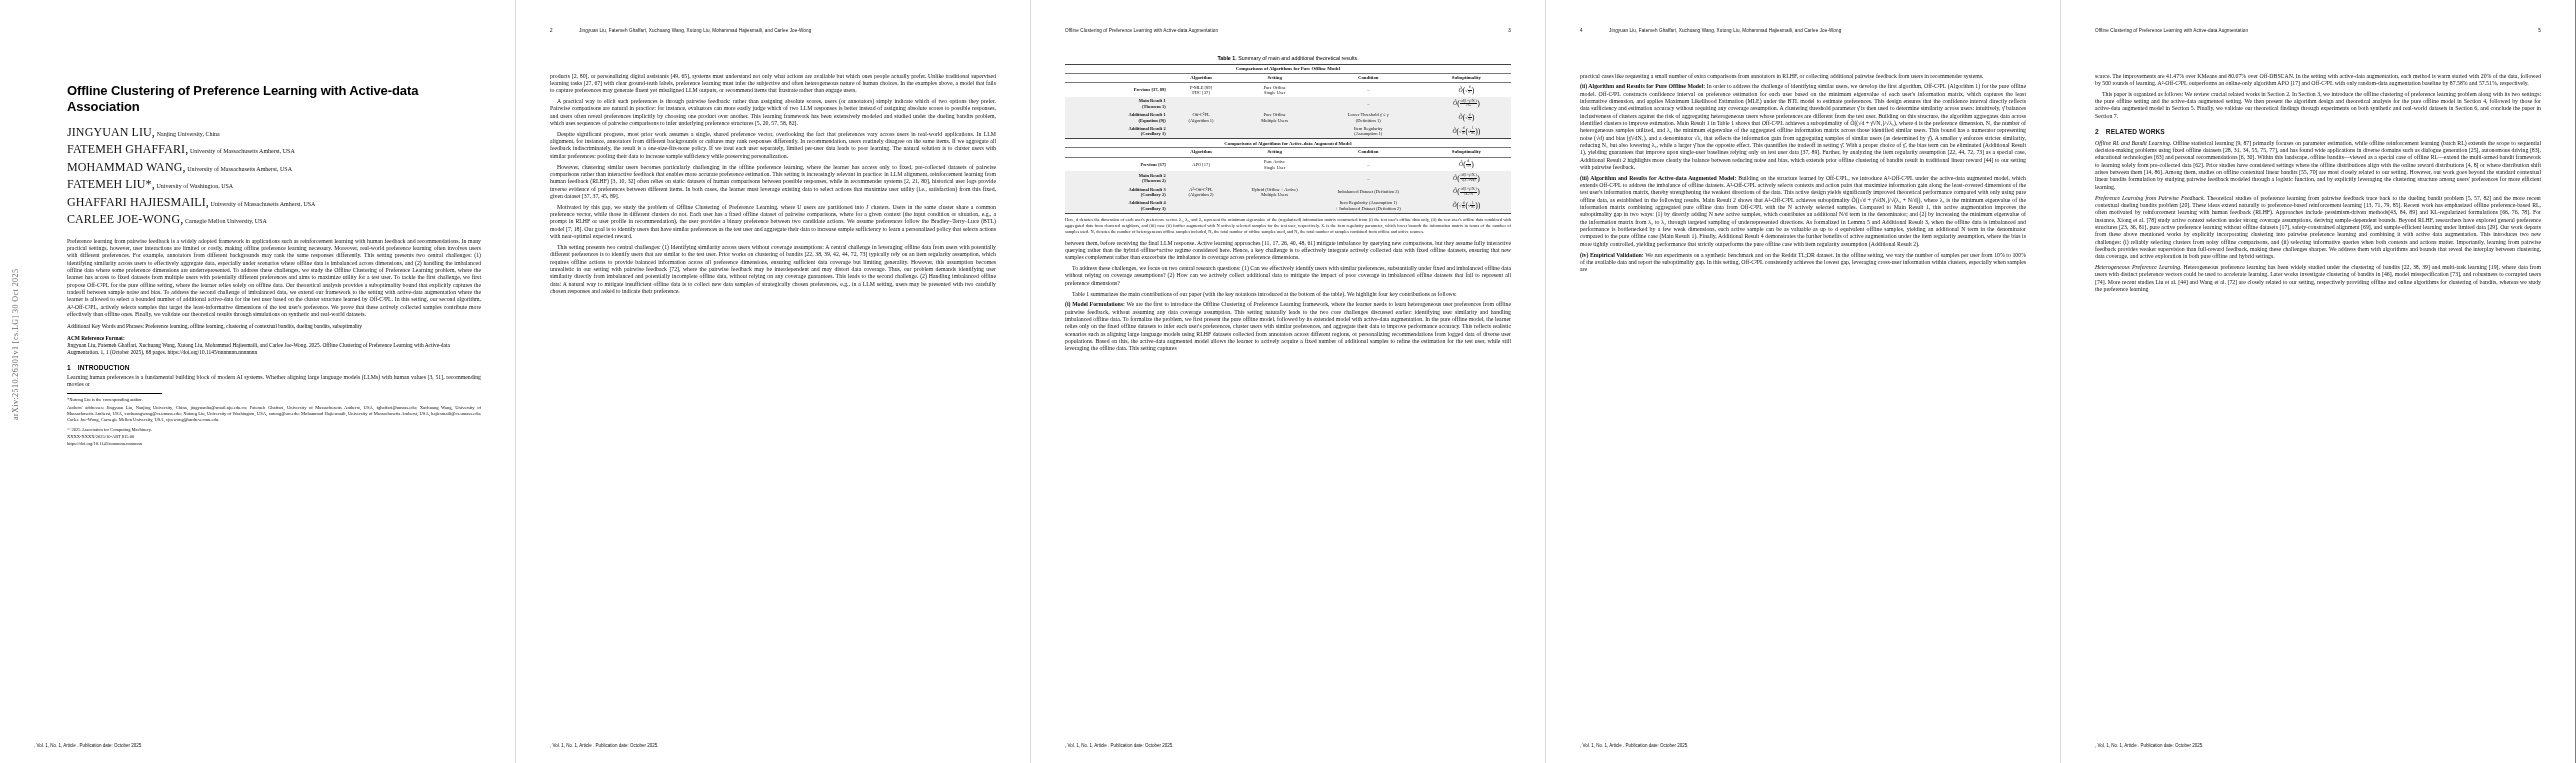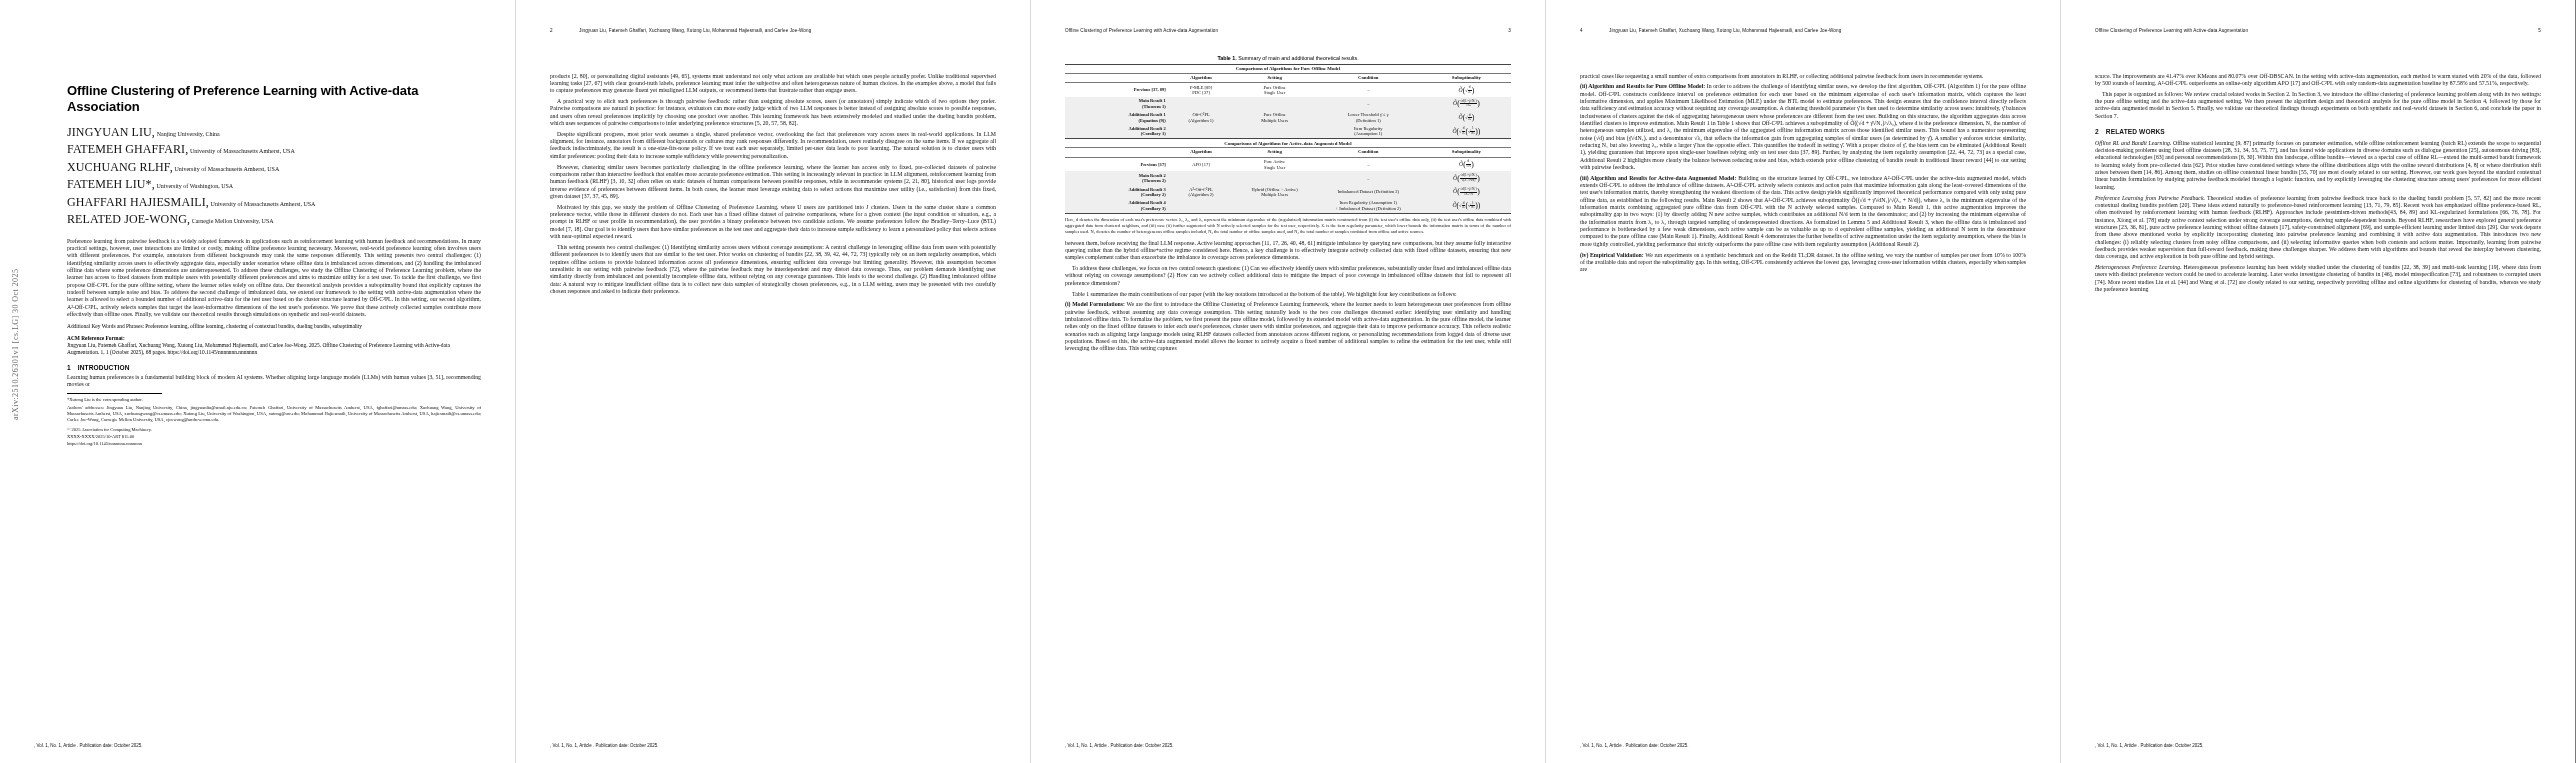--- a/index.html
+++ b/index.html
@@ -88,24 +88,24 @@
 
     <div style="margin-left:33px;">
       <h1 class="title">
         <span>Offline Clustering of Preference Learning with Active-data</span><br>
         <span>Association</span>
       </h1>
 
       <div class="authors">
         <div><span class="nm">JINGYUAN LIU,</span> <span class="af">Nanjing University, China</span></div>
         <div><span class="nm">FATEMEH GHAFFARI,</span> <span class="af">University of Massachusetts Amherst, USA</span></div>
-        <div><span class="nm">XUCHUANG RLHF,</span> <span class="af">University of Massachusetts Amherst, USA</span></div>
+        <div><span class="nm">MOHAMMAD WANG,</span> <span class="af">University of Massachusetts Amherst, USA</span></div>
         <div><span class="nm">FATEMEH LIU*,</span> <span class="af">University of Washington, USA</span></div>
         <div><span class="nm">GHAFFARI HAJIESMAILI,</span> <span class="af">University of Massachusetts Amherst, USA</span></div>
-        <div><span class="nm">RELATED JOE-WONG,</span> <span class="af">Carnegie Mellon University, USA</span></div>
+        <div><span class="nm">CARLEE JOE-WONG,</span> <span class="af">Carnegie Mellon University, USA</span></div>
       </div>
 
       <div class="abs">
         <p>Preference learning from pairwise feedback is a widely adopted framework in applications such as reinforcement learning with human feedback and recommendations. In many practical settings, however, user interactions are limited or costly, making offline preference learning necessary. Moreover, real-world preference learning often involves users with different preferences. For example, annotators from different backgrounds may rank the same responses differently. This setting presents two central challenges: (1) identifying similarity across users to effectively aggregate data, especially under scenarios where offline data is imbalanced across dimensions, and (2) handling the imbalanced offline data where some preference dimensions are underrepresented. To address these challenges, we study the Offline Clustering of Preference Learning problem, where the learner has access to fixed datasets from multiple users with potentially different preferences and aims to maximize utility for a test user. To tackle the first challenge, we first propose Off-C²PL for the pure offline setting, where the learner relies solely on offline data. Our theoretical analysis provides a suboptimality bound that explicitly captures the tradeoff between sample noise and bias. To address the second challenge of imbalanced data, we extend our framework to the setting with active-data augmentation where the learner is allowed to select a bounded number of additional active-data for the test user based on the cluster structure learned by Off-C²PL. In this setting, our second algorithm, A²-Off-C²PL, actively selects samples that target the least-informative dimensions of the test user's preference. We prove that these actively collected samples contribute more effectively than offline ones. Finally, we validate our theoretical results through simulations on synthetic and real-world datasets.</p>
       </div>
 
       <div class="kw">Additional Key Words and Phrases: Preference learning, offline learning, clustering of contextual bandits, dueling bandits, suboptimality</div>
 
       <div class="acmref">
         <span class="hd">ACM Reference Format:</span>

